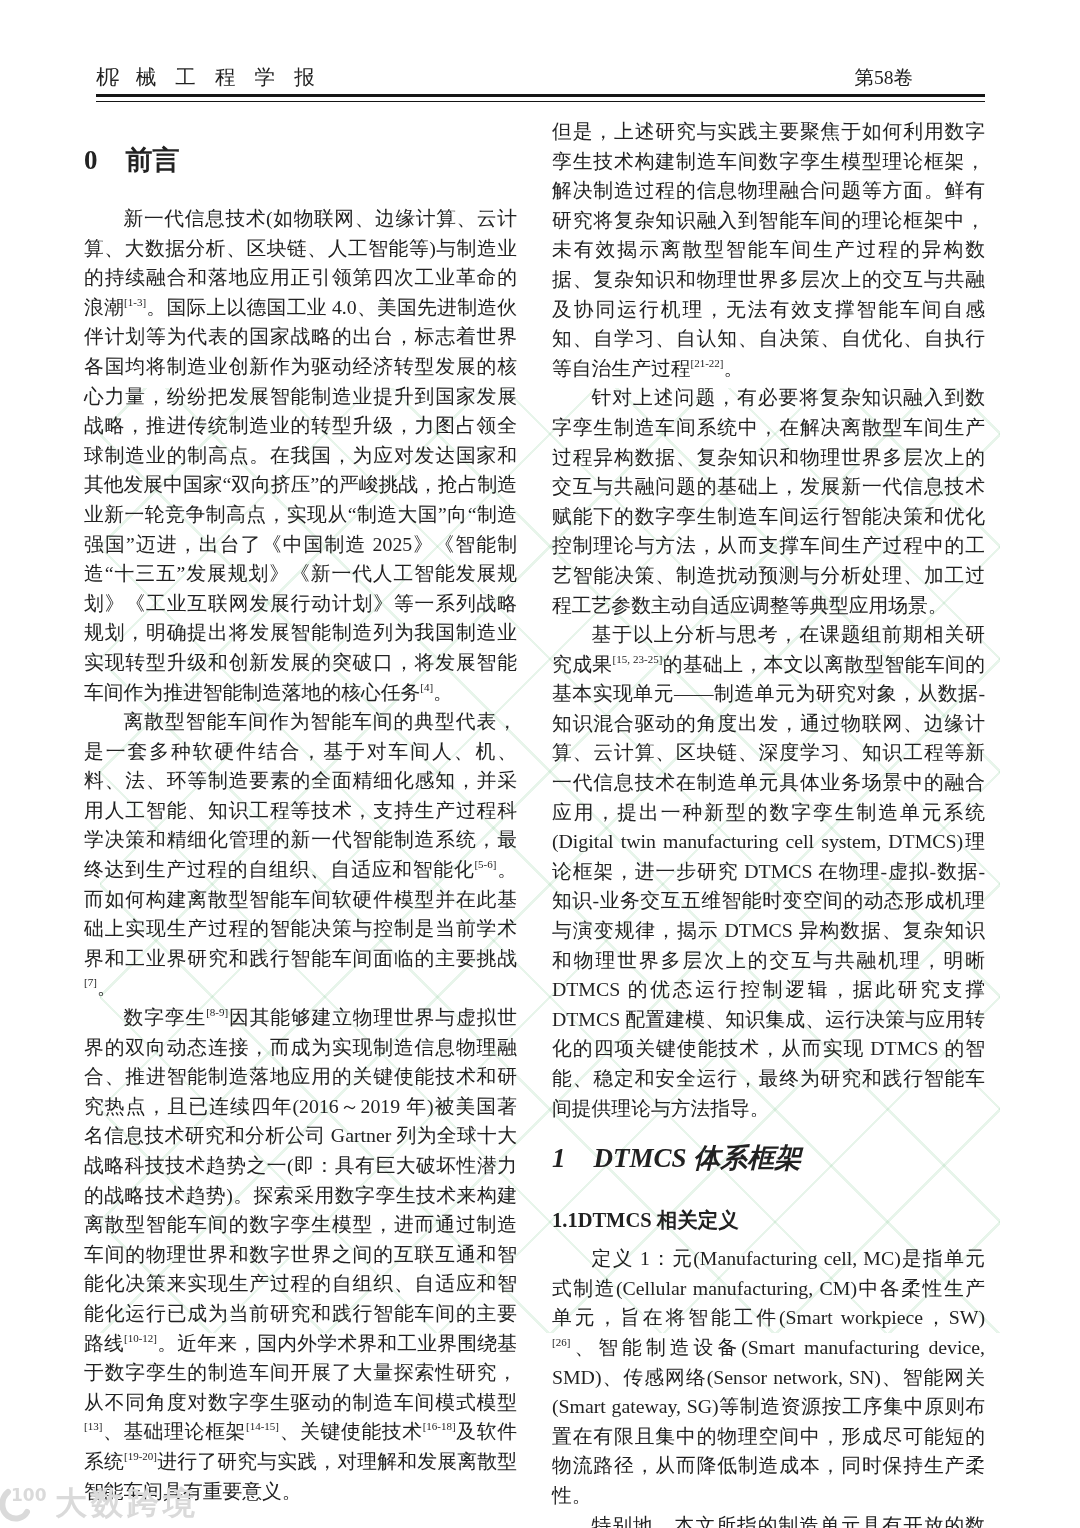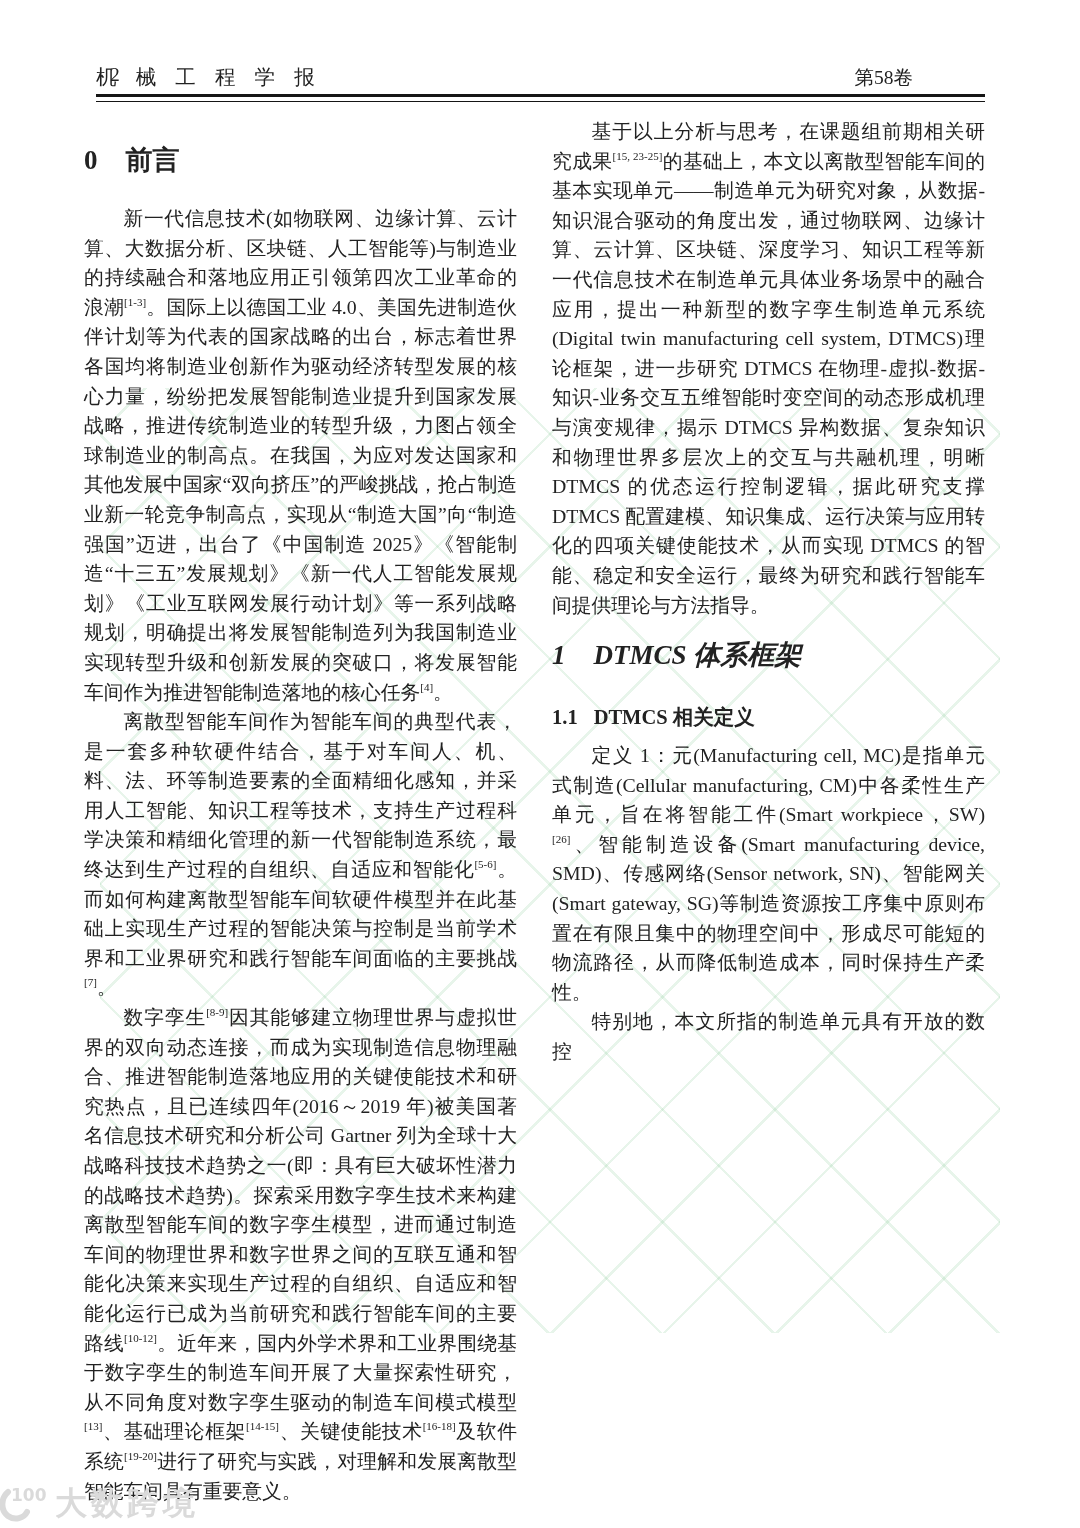--- a/index.html
+++ b/index.html
@@ -53,21 +53,21 @@
     line-height:36px;
   }
   h2.h-sec .h-num{margin-right:28px;}
   h2.h-sec1{margin:17px 0 0 0;font-style:italic;}
   h3.h-sub{
     font-weight:bold;
     font-size:20.5px;
     margin:30px 0 10px 0;
     line-height:28px;
   }
-  h3.h-sub .h-num{margin-right:16px;}
+  h3.h-sub .h-num{}
 
   
   .brand{
     position:absolute;left:-2px;top:1482px;
     display:flex;align-items:center;gap:5px;
     pointer-events:none;
   }
   .brand-text{
     font-family:"DejaVu Sans","Liberation Sans",sans-serif;
     font-weight:bold;
@@ -96,20 +96,22 @@
     </h2>
     <div>
         <p class="para indent">新一代信息技术(如物联网、边缘计算、云计算、大数据分析、区块链、人工智能等)与制造业的持续融合和落地应用正引领第四次工业革命的浪潮<sup class="cite">[1-3]</sup>。国际上以德国工业 4.0、美国先进制造伙伴计划等为代表的国家战略的出台，标志着世界各国均将制造业创新作为驱动经济转型发展的核心力量，纷纷把发展智能制造业提升到国家发展战略，推进传统制造业的转型升级，力图占领全球制造业的制高点。在我国，为应对发达国家和其他发展中国家“双向挤压”的严峻挑战，抢占制造业新一轮竞争制高点，实现从“制造大国”向“制造强国”迈进，出台了《中国制造 2025》《智能制造“十三五”发展规划》《新一代人工智能发展规划》《工业互联网发展行动计划》等一系列战略规划，明确提出将发展智能制造列为我国制造业实现转型升级和创新发展的突破口，将发展智能车间作为推进智能制造落地的核心任务<sup class="cite">[4]</sup>。</p>
         <p class="para indent">离散型智能车间作为智能车间的典型代表，是一套多种软硬件结合，基于对车间人、机、料、法、环等制造要素的全面精细化感知，并采用人工智能、知识工程等技术，支持生产过程科学决策和精细化管理的新一代智能制造系统，最终达到生产过程的自组织、自适应和智能化<sup class="cite">[5-6]</sup>。而如何构建离散型智能车间软硬件模型并在此基础上实现生产过程的智能决策与控制是当前学术界和工业界研究和践行智能车间面临的主要挑战<sup class="cite">[7]</sup>。</p>
         <p class="para indent">数字孪生<sup class="cite">[8-9]</sup>因其能够建立物理世界与虚拟世界的双向动态连接，而成为实现制造信息物理融合、推进智能制造落地应用的关键使能技术和研究热点，且已连续四年(2016～2019 年)被美国著名信息技术研究和分析公司 Gartner 列为全球十大战略科技技术趋势之一(即：具有巨大破坏性潜力的战略技术趋势)。探索采用数字孪生技术来构建离散型智能车间的数字孪生模型，进而通过制造车间的物理世界和数字世界之间的互联互通和智能化决策来实现生产过程的自组织、自适应和智能化运行已成为当前研究和践行智能车间的主要路线<sup class="cite">[10-12]</sup>。近年来，国内外学术界和工业界围绕基于数字孪生的制造车间开展了大量探索性研究，从不同角度对数字孪生驱动的制造车间模式模型<sup class="cite">[13]</sup>、基础理论框架<sup class="cite">[14-15]</sup>、关键使能技术<sup class="cite">[16-18]</sup>及软件系统<sup class="cite">[19-20]</sup>进行了研究与实践，对理解和发展离散型智能车间具有重要意义。</p>
       </div>
   </section>
 
   <section class="col col-right">
     <div>
+        <p class="para">但是，上述研究与实践主要聚焦于如何利用数字孪生技术构建制造车间数字孪生模型理论框架，解决制造过程的信息物理融合问题等方面。鲜有研究将复杂知识融入到智能车间的理论框架中，未有效揭示离散型智能车间生产过程的异构数据、复杂知识和物理世界多层次上的交互与共融及协同运行机理，无法有效支撑智能车间自感知、自学习、自认知、自决策、自优化、自执行等自治生产过程<sup class="cite">[21-22]</sup>。</p>
+        <p class="para indent">针对上述问题，有必要将复杂知识融入到数字孪生制造车间系统中，在解决离散型车间生产过程异构数据、复杂知识和物理世界多层次上的交互与共融问题的基础上，发展新一代信息技术赋能下的数字孪生制造车间运行智能决策和优化控制理论与方法，从而支撑车间生产过程中的工艺智能决策、制造扰动预测与分析处理、加工过程工艺参数主动自适应调整等典型应用场景。</p>
         <p class="para indent">基于以上分析与思考，在课题组前期相关研究成果<sup class="cite">[15, 23-25]</sup>的基础上，本文以离散型智能车间的基本实现单元——制造单元为研究对象，从数据-知识混合驱动的角度出发，通过物联网、边缘计算、云计算、区块链、深度学习、知识工程等新一代信息技术在制造单元具体业务场景中的融合应用，提出一种新型的数字孪生制造单元系统(Digital twin manufacturing cell system, DTMCS)理论框架，进一步研究 DTMCS 在物理-虚拟-数据-知识-业务交互五维智能时变空间的动态形成机理与演变规律，揭示 DTMCS 异构数据、复杂知识和物理世界多层次上的交互与共融机理，明晰 DTMCS 的优态运行控制逻辑，据此研究支撑 DTMCS 配置建模、知识集成、运行决策与应用转化的四项关键使能技术，从而实现 DTMCS 的智能、稳定和安全运行，最终为研究和践行智能车间提供理论与方法指导。</p>
       </div>
 
     <h2 class="h-sec h-sec1">
       <span class="h-num">1</span><span>DTMCS 体系框架</span>
     </h2>
 
     <h3 class="h-sub">
       <span class="h-num">1.1</span><span>DTMCS 相关定义</span>
     </h3>

